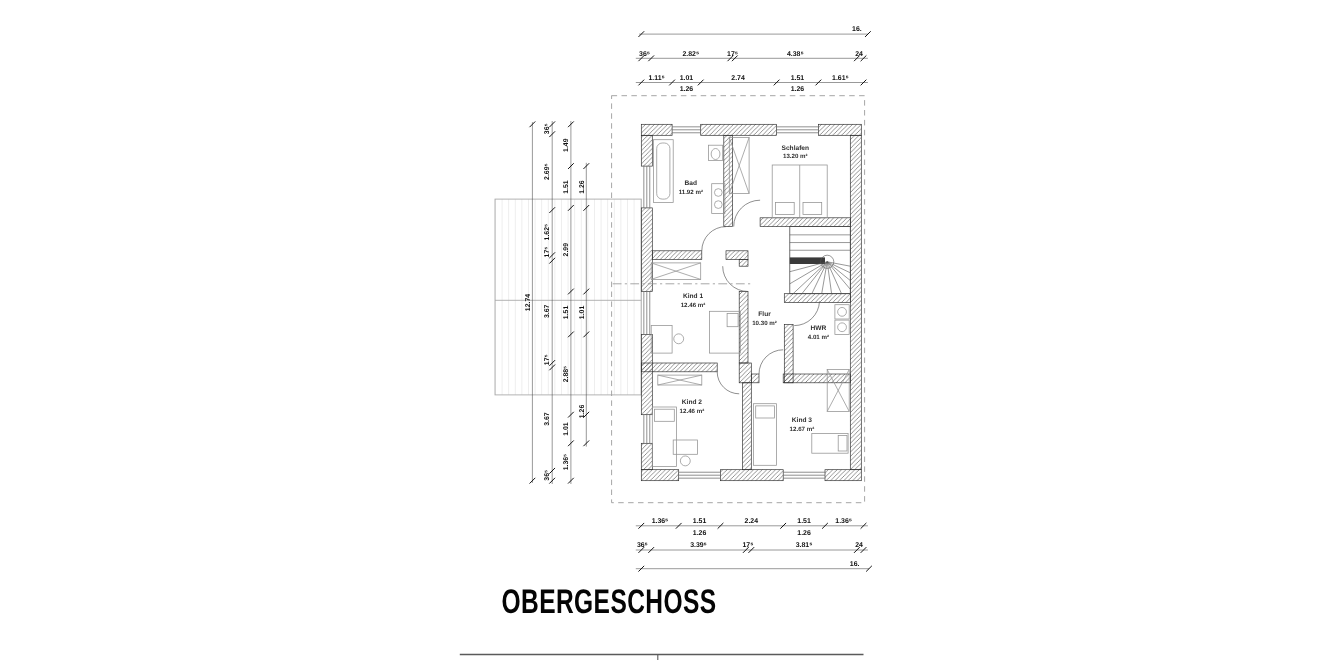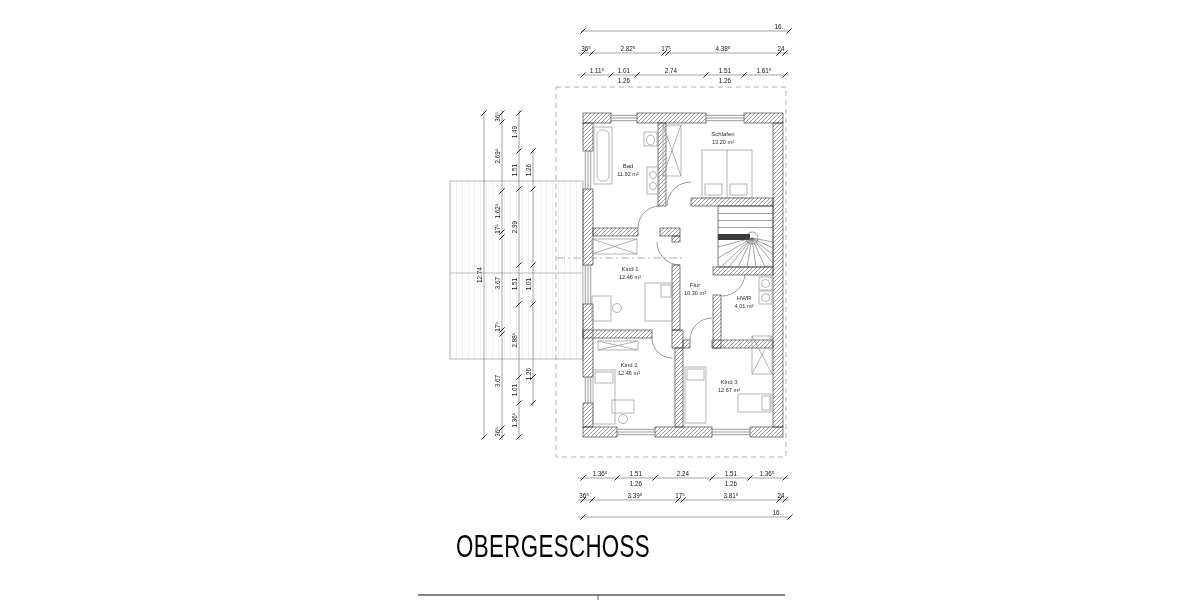--- a/index.html
+++ b/index.html
@@ -1,17 +1,17 @@
 <!DOCTYPE html>
 <html><head>
 <meta charset="utf-8">
 <style>
   html,body{margin:0;padding:0;background:#fff;}
   .canvas{position:relative;width:1200px;height:600px;background:#ffffff;overflow:hidden;
-          font-family:"Liberation Sans",sans-serif;}
+          font-family:"Liberation Sans",sans-serif;font-weight:bold;}
   .floor-title{position:absolute;left:456px;top:529px;font-size:31px;color:#050505;
                letter-spacing:.5px;transform:scaleX(.72);transform-origin:0 0;white-space:nowrap;}
   svg text{font-family:"Liberation Sans",sans-serif;}
 </style>
 </head>
 <body>
 
 <div class="canvas">
 
   <svg width="1200" height="600" viewBox="0 0 1200 600">

